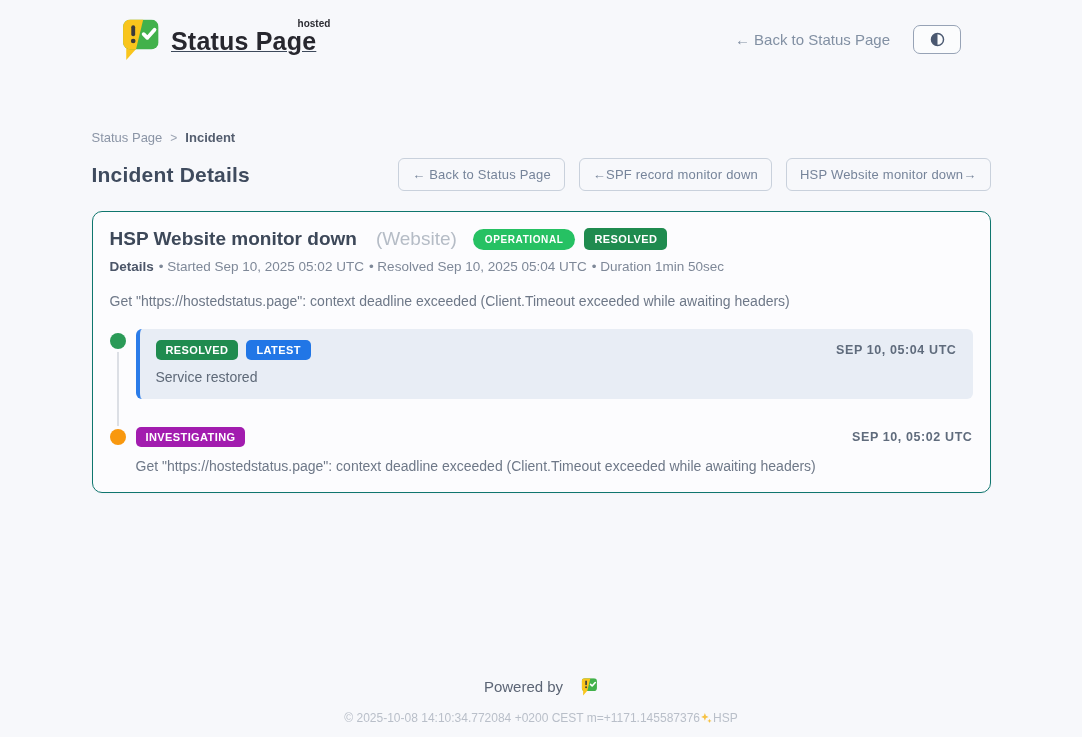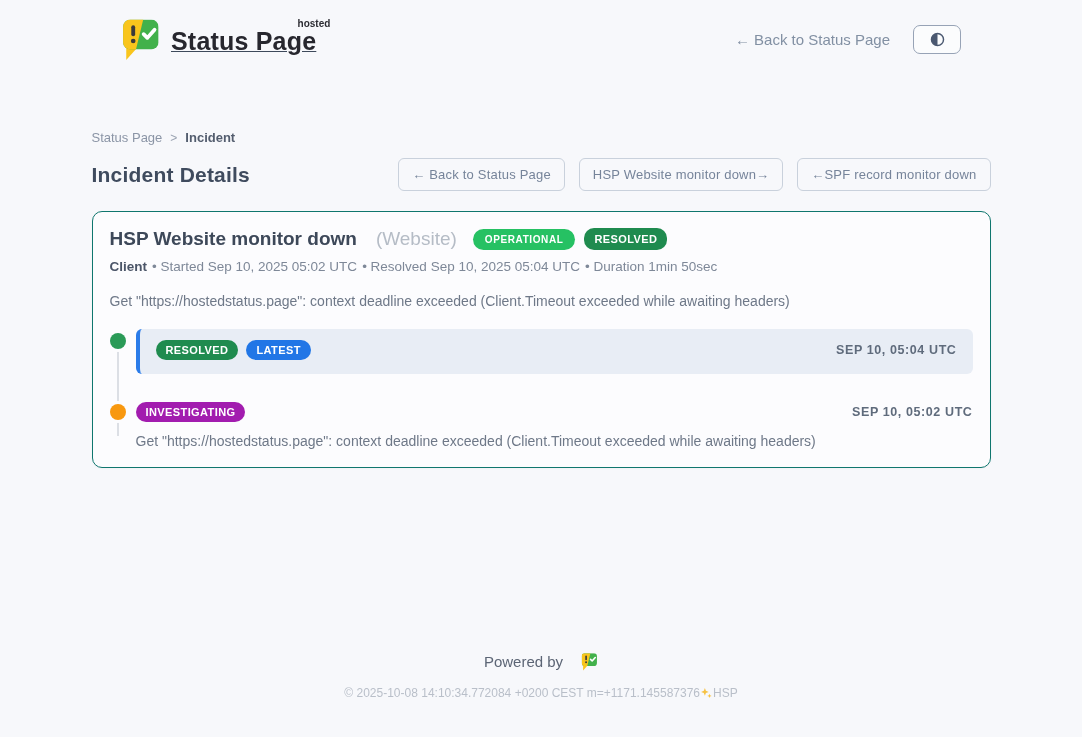--- a/index.html
+++ b/index.html
@@ -51,21 +51,21 @@
   }
   .card-title-row { display: flex; align-items: center; }
   .incident-title { font-size: 19px; font-weight: 700; color: #3d4859; }
   .incident-scope { font-size: 19px; font-weight: 500; color: #b5bcc6; margin-left: 19px; }
   .pill-operational {
     margin-left: 16px; background: #26c163; color: #fff; font-size: 10px; font-weight: 700;
     letter-spacing: 0.6px; padding: 5px 12px; border-radius: 999px;
   }
   .badge {
     color: #fff; font-size: 11px; font-weight: 700; letter-spacing: 0.4px;
-    padding: 4px 10px; border-radius: 10px; display: inline-block;
+    padding: 4px 10px; border-radius: 5px; display: inline-block;
   }
   .badge-resolved { background: #1f8b4f; }
   .badge-latest { background: #2176e6; }
   .badge-investigating { background: #a21caf; }
   .hdr-resolved { margin-left: 9px; padding: 5px 10px; }
 
   .meta { margin-top: 9px; font-size: 13.5px; color: #7e8898; display: flex; gap: 5px; }
   .meta-service { font-weight: 700; color: #4b5568; }
 
   .description { margin-top: 19px; font-size: 14px; color: #6e7888; }
@@ -147,54 +147,55 @@
   <nav class="breadcrumb">
     <a class="bc-home">Status Page</a>
     <span class="bc-sep">&gt;</span>
     <span class="bc-current">Incident</span>
   </nav>
 
   <div class="title-row">
     <h1 class="page-title">Incident Details</h1>
     <div class="nav-buttons">
       <button>← Back to Status Page</button>
+      <button>←SPF record monitor down</button>
       <button>HSP Website monitor down→</button>
-      <button>←SPF record monitor down</button>
     </div>
   </div>
 
   <section class="card">
     <div class="card-title-row">
       <h2 class="incident-title">HSP Website monitor down</h2>
       <span class="incident-scope">(Website)</span>
       <span class="pill-operational">OPERATIONAL</span>
       <span class="badge badge-resolved hdr-resolved">RESOLVED</span>
     </div>
 
     <div class="meta">
-      <span class="meta-service">Client</span>
+      <span class="meta-service">Details</span>
       <span>• Started Sep 10, 2025 05:02 UTC</span>
       <span>• Resolved Sep 10, 2025 05:04 UTC</span>
       <span>• Duration 1min 50sec</span>
     </div>
 
     <p class="description">Get "https://hostedstatus.page": context deadline exceeded (Client.Timeout exceeded while awaiting headers)</p>
 
     <div class="timeline">
       <div class="tl-line"></div>
 
       <div class="tl-entry">
         <span class="tl-dot dot-green"></span>
         <div class="tl-content">
           <div class="tl-box">
             <div class="tl-head">
               <span class="badge badge-resolved">RESOLVED</span>
               <span class="badge badge-latest">LATEST</span>
               <span class="tl-date">SEP 10, 05:04 UTC</span>
             </div>
+            <div class="tl-msg">Service restored</div>
           </div>
         </div>
       </div>
 
       <div class="tl-entry">
         <span class="tl-dot dot-orange"></span>
         <div class="tl-content tl-plain">
           <div class="tl-head">
             <span class="badge badge-investigating">INVESTIGATING</span>
             <span class="tl-date">SEP 10, 05:02 UTC</span>

